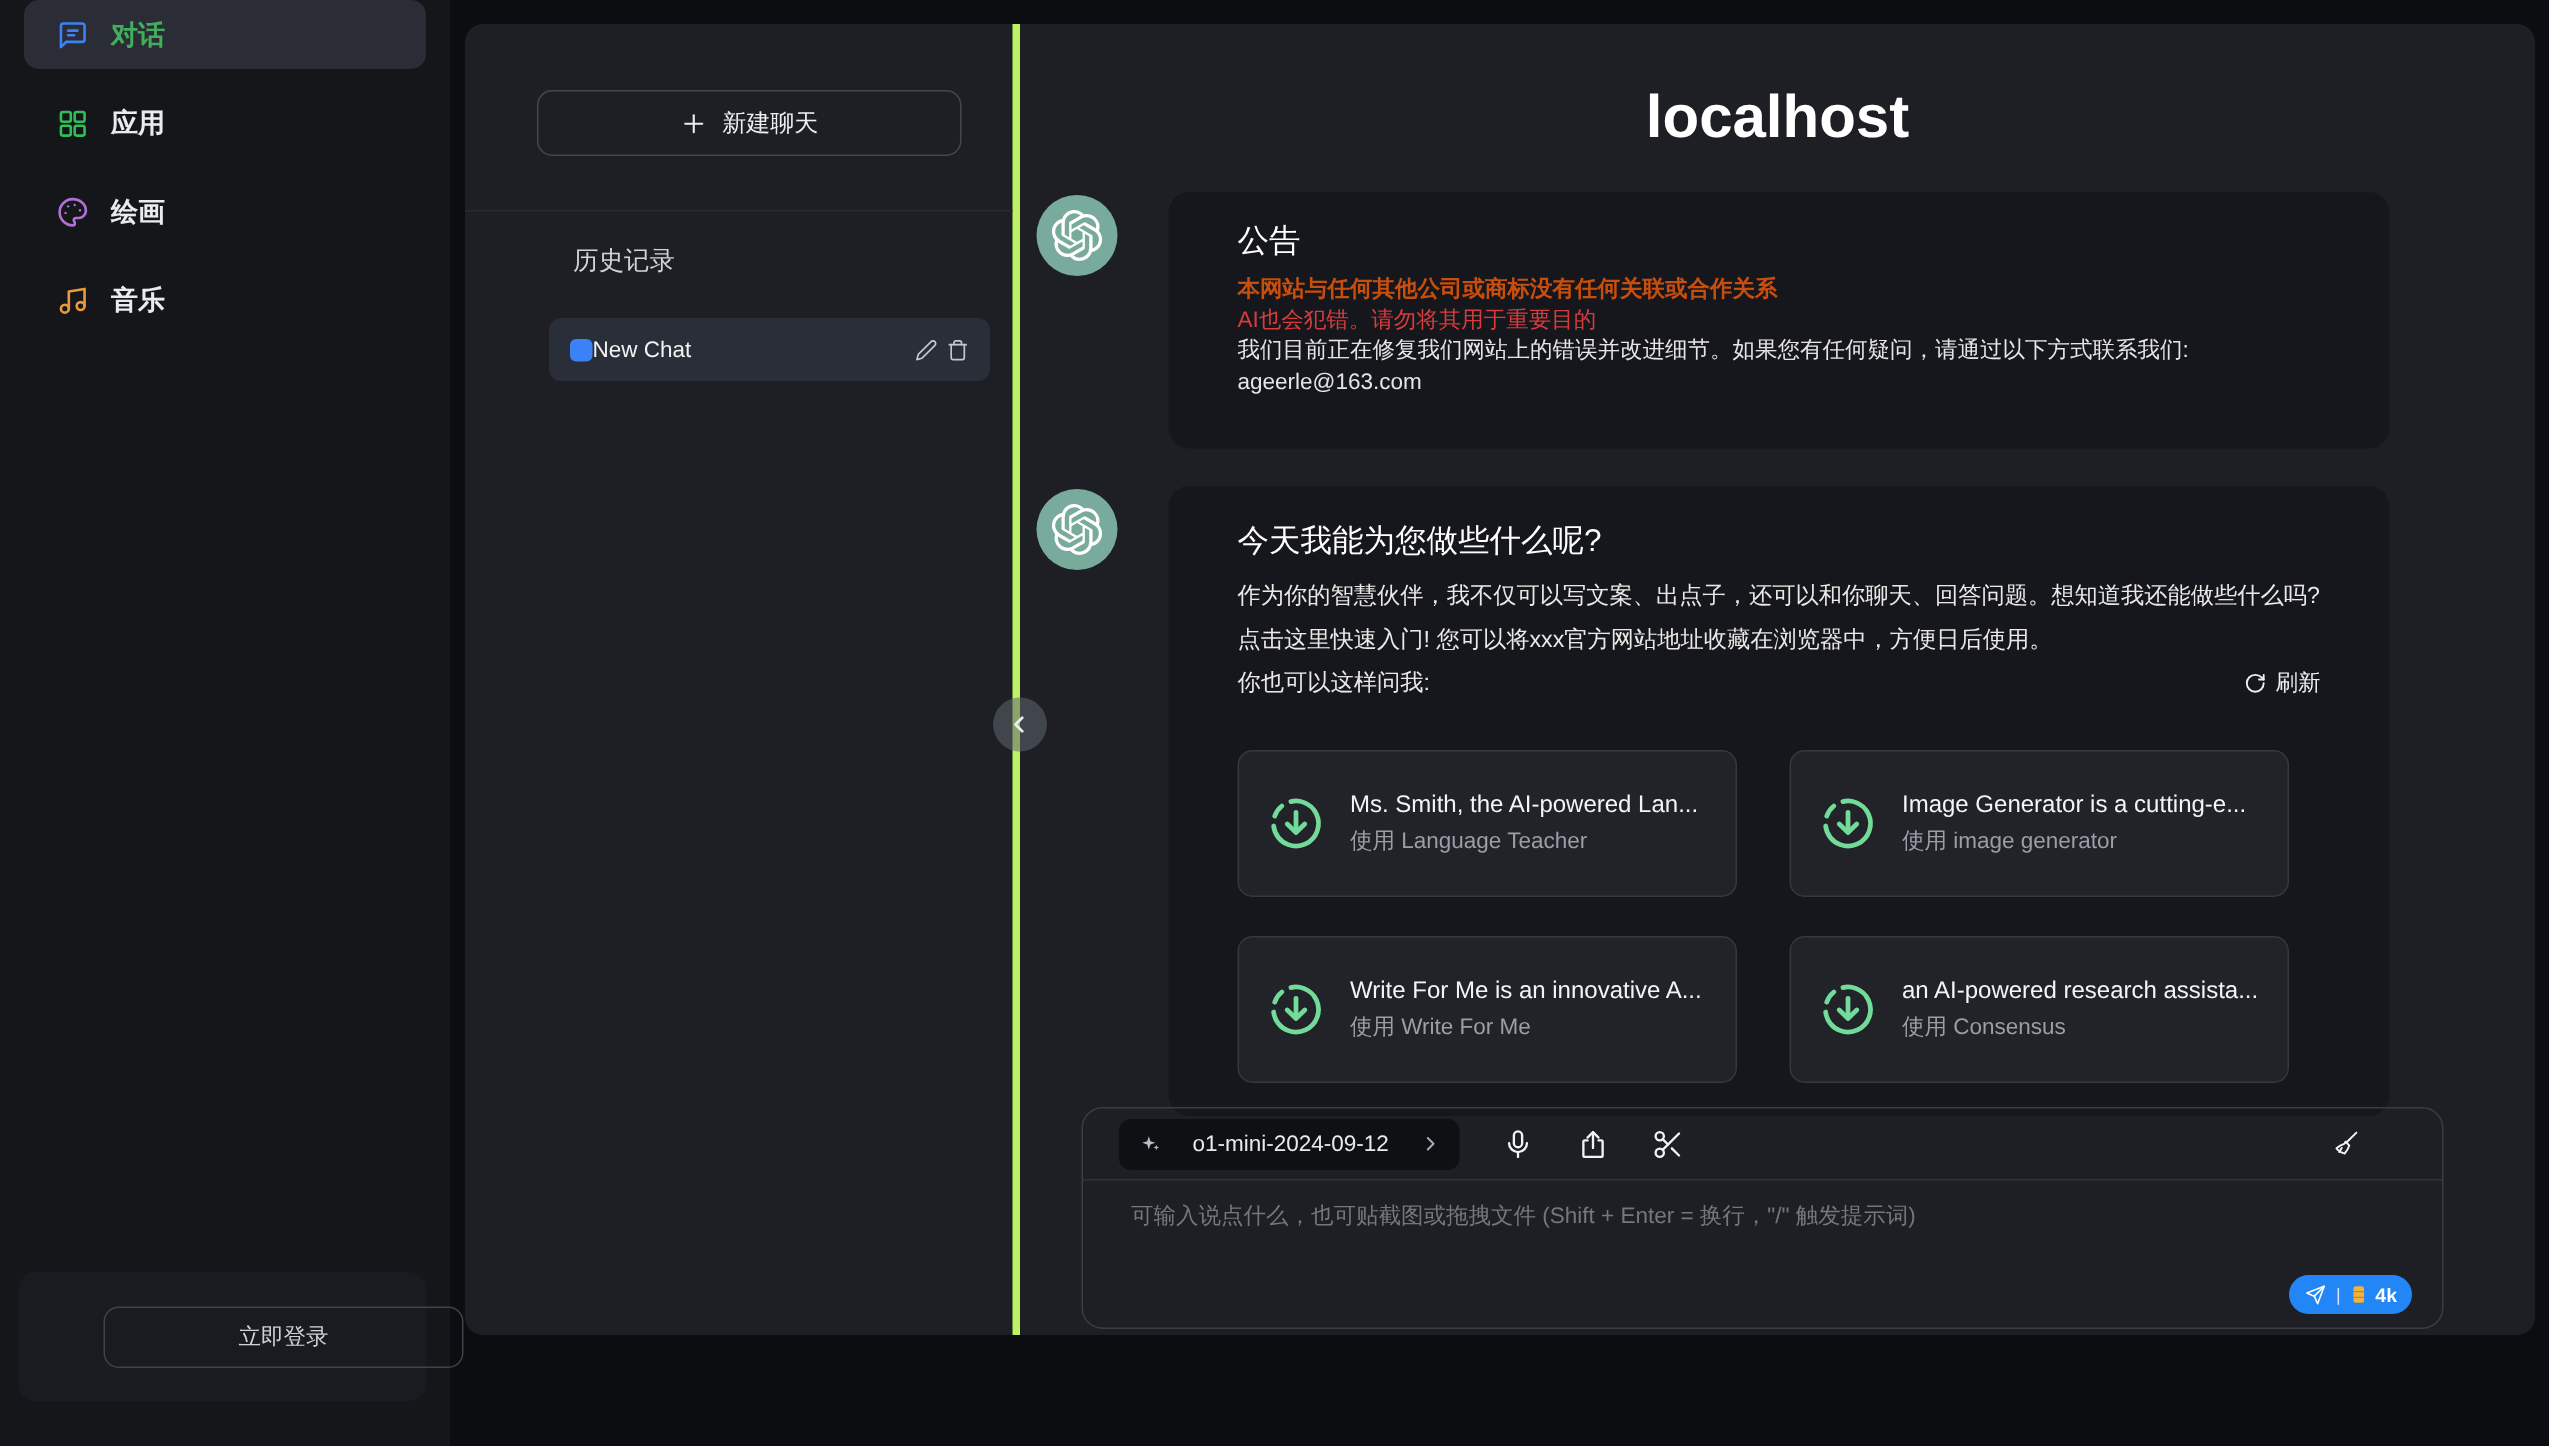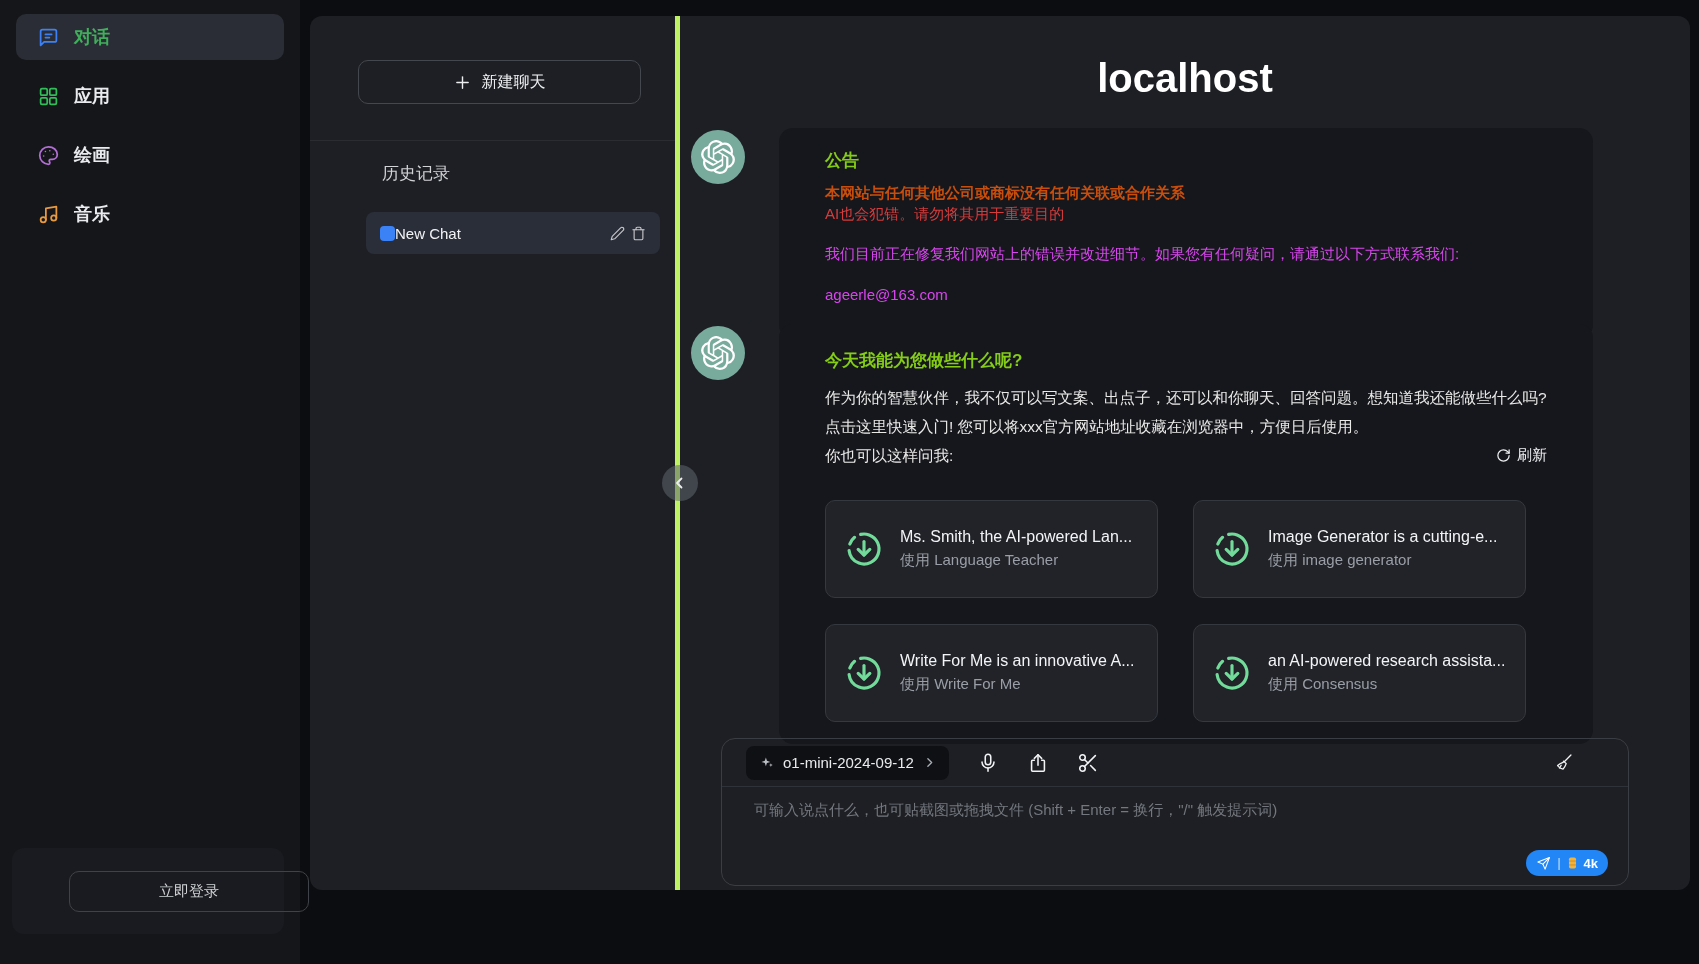--- a/index.html
+++ b/index.html
@@ -1,21 +1,21 @@
 <!DOCTYPE html>
 <html><head>
 <meta charset="utf-8">
 <style>
   * { margin:0; padding:0; box-sizing:border-box; }
   html,body { background:#0c0d10; }
   body { font-family:"Liberation Sans","DejaVu Sans",sans-serif; color:#e8e9eb; }
   .app { position:relative; width:1699px; height:964px; background:#0c0d10; overflow:hidden; }
 
   
-  .sidebar { position:absolute; left:0; top:0; width:300px; height:964px; background:#15161a; padding-top:14px; }
+  .sidebar { position:absolute; left:0; top:0; width:300px; height:964px; background:#15161a; }
   .nav-item { display:flex; align-items:center; height:46px; margin:0 16px 13px; padding:0 22px; gap:15px;
               border-radius:10px; font-size:18px; font-weight:700; color:#e9ebee; cursor:pointer; }
   .nav-item.active { background:#2a2d35; color:#41ae5c; }
   .nav-item svg { flex-shrink:0; }
   .login-card { position:absolute; left:12px; top:848px; width:272px; height:86px; background:#1a1b20; border-radius:12px; }
   .login-btn { position:absolute; left:16px; top:23px; width:240px; height:41px; background:transparent;
                border:1px solid #404249; border-radius:10px; color:#d0d2d5; font-size:15px; cursor:pointer;
                font-family:inherit;margin-left:41px; }
 
   
@@ -44,43 +44,43 @@
   .chat-main { position:relative; flex:1; }
   .chat-title { position:absolute; left:0; right:0; top:40px; text-align:center; font-size:40px; font-weight:700; color:#ffffff; }
 
   .msg { position:absolute; left:11px; right:97px; display:flex; gap:34px; }
   .msg-1 { top:112px; }
   .msg-2 { top:308px; }
   .avatar { width:54px; height:54px; border-radius:50%; background:#79ab9d; flex-shrink:0;
             display:flex; align-items:center; justify-content:center; margin-top:2px; }
   .bubble { flex:1; background:#16171c; border-radius:14px; padding:16px 46px 34px; }
   .bubble-2 { padding:20px 46px 22px; }
-  .bubble h3 { font-size:17px; font-weight:700; color:#84cc16; line-height:26px; margin:4px 0 9px; }
+  .bubble h3 { font-size:21px; font-weight:400; color:#ffffff; line-height:26px; margin:4px 0 9px; }
   .ann-line { font-size:15px; line-height:20.5px; }
   .ann-notice { color:#c74e0c; font-weight:700; }
   .ann-warning { color:#d63c3c; }
-  .ann-contact, .ann-email { color:#d946ef;margin-top:20px; }
+  .ann-contact, .ann-email { color:#e5e5e5; }
   .welcome-body { font-size:15.5px; line-height:29px; color:#e9e9e7; }
   .hint-row { display:flex; align-items:center; font-size:15.5px; line-height:29px; color:#e9e9e7; }
   .refresh-btn { margin-left:auto; background:none; border:none; color:#eef0f2; font-size:15px; display:flex;
                  align-items:center; gap:6px; cursor:pointer; font-family:inherit;justify-content:space-between; }
   .suggestion-grid { margin-top:30px; display:grid; grid-template-columns:333px 333px; gap:26px 35px; }
   .suggestion-card { height:98px; background:#212329; border:1px solid #36383f; border-radius:10px;
                      display:flex; align-items:center; gap:16px; padding:0 18px; cursor:pointer; overflow:hidden; }
   .sg-text { min-width:0; }
   .sg-title { font-size:16px; color:#f3f4f6; white-space:nowrap; overflow:hidden; }
   .sg-sub { font-size:15px; color:#9a9ea6; margin-top:5px; white-space:nowrap; overflow:hidden; }
 
   
   .composer { position:absolute; left:41px; top:722px; width:908px; height:148px; border:1px solid #3b3d44;
               border-radius:14px; }
   .composer-toolbar { height:48px; display:flex; align-items:center; padding:0 14px 0 24px; gap:28px;
                       border-bottom:1px solid #303239; }
   .model-pill { height:34px; background:#0f1014; border:none; border-radius:8px; padding:0 13px; display:flex;
-                align-items:center; gap:9px; color:#e9eaec; font-size:15px; cursor:pointer; font-family:inherit; }
+                align-items:center; gap:21px; color:#e9eaec; font-size:15px; cursor:pointer; font-family:inherit; }
   .tool-btn { background:none; border:none; padding:0; cursor:pointer; display:flex; align-items:center; }
   .broom-btn { margin-left:auto; margin-right:40px; }
   .composer-input { position:relative; height:98px; padding:14px 32px 0; }
   .composer-input textarea { width:100%; height:60px; background:transparent; border:none; outline:none; resize:none;
                              color:#fde047; font-size:15px; font-family:inherit; }
   .composer-input textarea::placeholder { color:#74777e; }
   .send-btn { position:absolute; right:20px; bottom:9px; height:26px; padding:0 10px; border:none; border-radius:13px;
               background:#2286f7; color:#ffffff; display:flex; align-items:center; gap:6px; font-size:13px;
               font-weight:700; cursor:pointer; font-family:inherit; }
   .send-divider { color:rgba(255,255,255,.8); font-weight:400; font-size:12px; }

